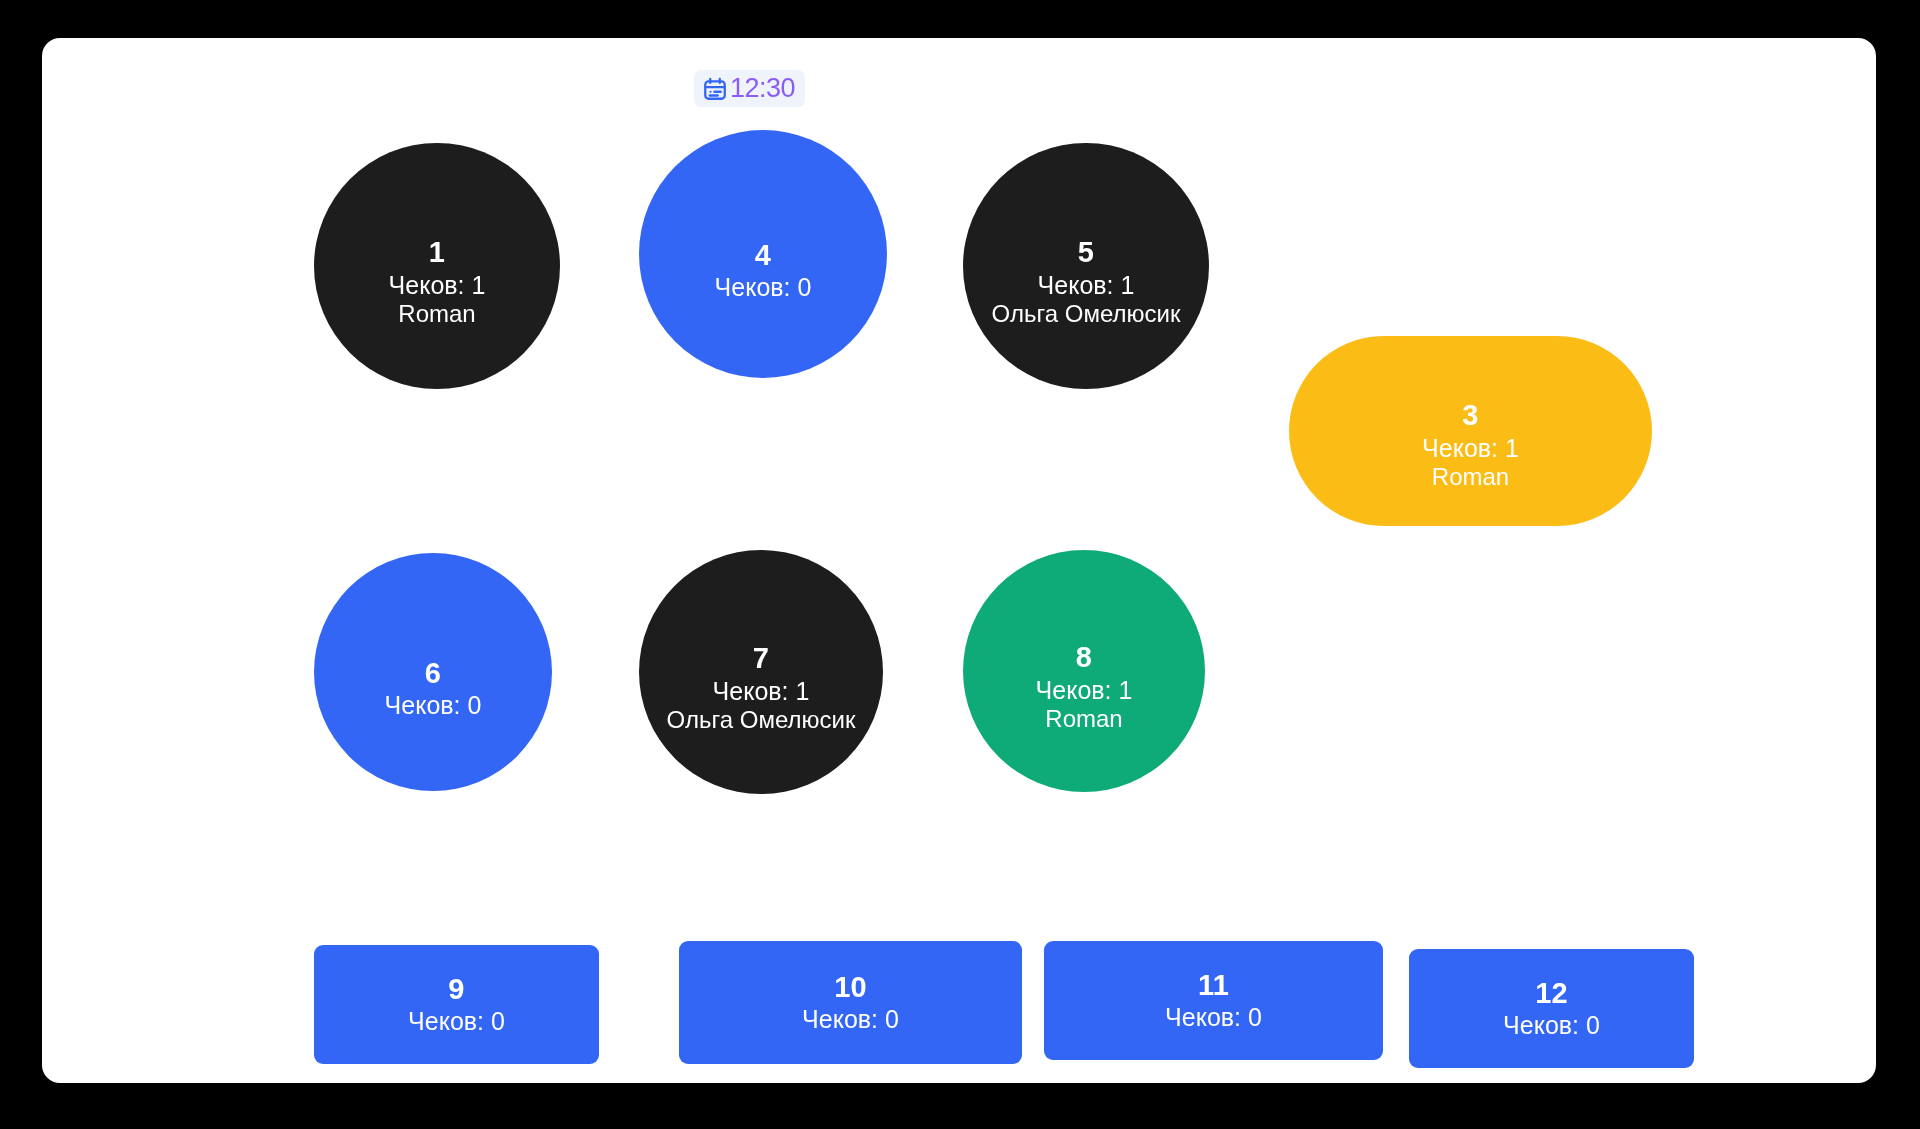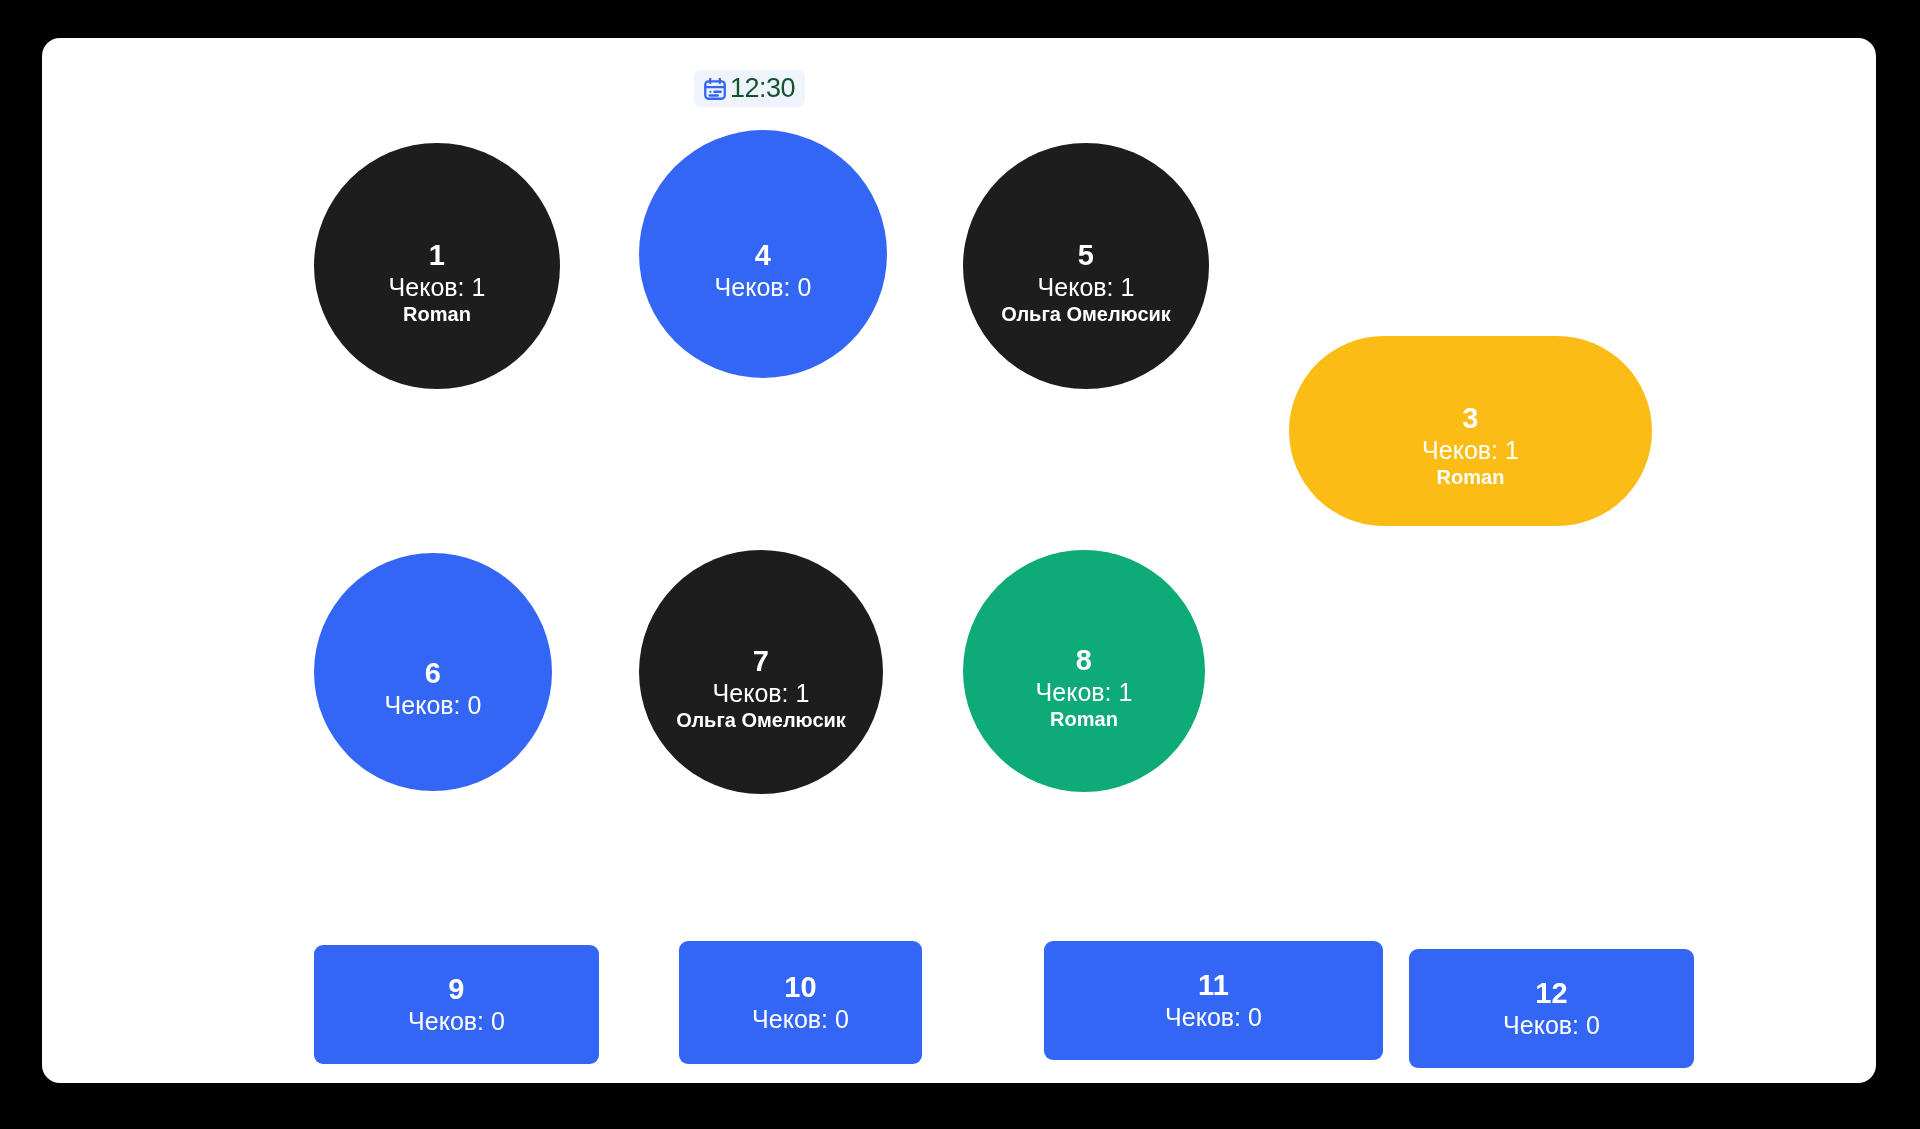--- a/index.html
+++ b/index.html
@@ -65,22 +65,22 @@
     font-size: 29px;
     font-weight: 700;
     letter-spacing: 0.2px;
     margin-bottom: 1px;
   }
   .table-checks {
     font-size: 25px;
     font-weight: 400;
   }
   .table-waiter {
-    font-size: 20px;
-    font-weight: 700;
+    font-size: 24px;
+    font-weight: 400;
     white-space: nowrap;
   }
 
   
   .time-badge {
     position: absolute;
     display: flex;
     align-items: center;
     gap: 2px;
     background: #eff3fb;
@@ -91,21 +91,21 @@
   }
   .time-badge .cal-icon {
     width: 26px;
     height: 26px;
     display: block;
     flex: 0 0 auto;
   }
   .time-badge .time-text {
     font-size: 27px;
     font-weight: 400;
-    color: #14532d;
+    color: #8b5cf6;
     letter-spacing: -0.5px;
     line-height: 1;
   }
 </style>
 </head>
 <body>
 
 <div class="app-root">
   <div class="floor-canvas">
 
@@ -156,21 +156,21 @@
             <div class="table-checks">Чеков: 1</div>
             <div class="table-waiter">Roman</div>
           </div>
         </div>
         <div class="table-shape rect" style="left: 272px; top: 907px; width: 285px; height: 119px; background: rgb(51, 102, 245);">
           <div class="table-text">
             <div class="table-number">9</div>
             <div class="table-checks">Чеков: 0</div>
           </div>
         </div>
-        <div class="table-shape rect" style="left: 637px; top: 903px; width: 243px; height: 123px; background: rgb(51, 102, 245); text-align: right;">
+        <div class="table-shape rect" style="left: 637px; top: 903px; width: 343px; height: 123px; background: rgb(51, 102, 245); text-align: right;">
           <div class="table-text">
             <div class="table-number">10</div>
             <div class="table-checks">Чеков: 0</div>
           </div>
         </div>
         <div class="table-shape rect" style="left: 1002px; top: 903px; width: 339px; height: 119px; background: rgb(51, 102, 245);">
           <div class="table-text">
             <div class="table-number">11</div>
             <div class="table-checks">Чеков: 0</div>
           </div>

